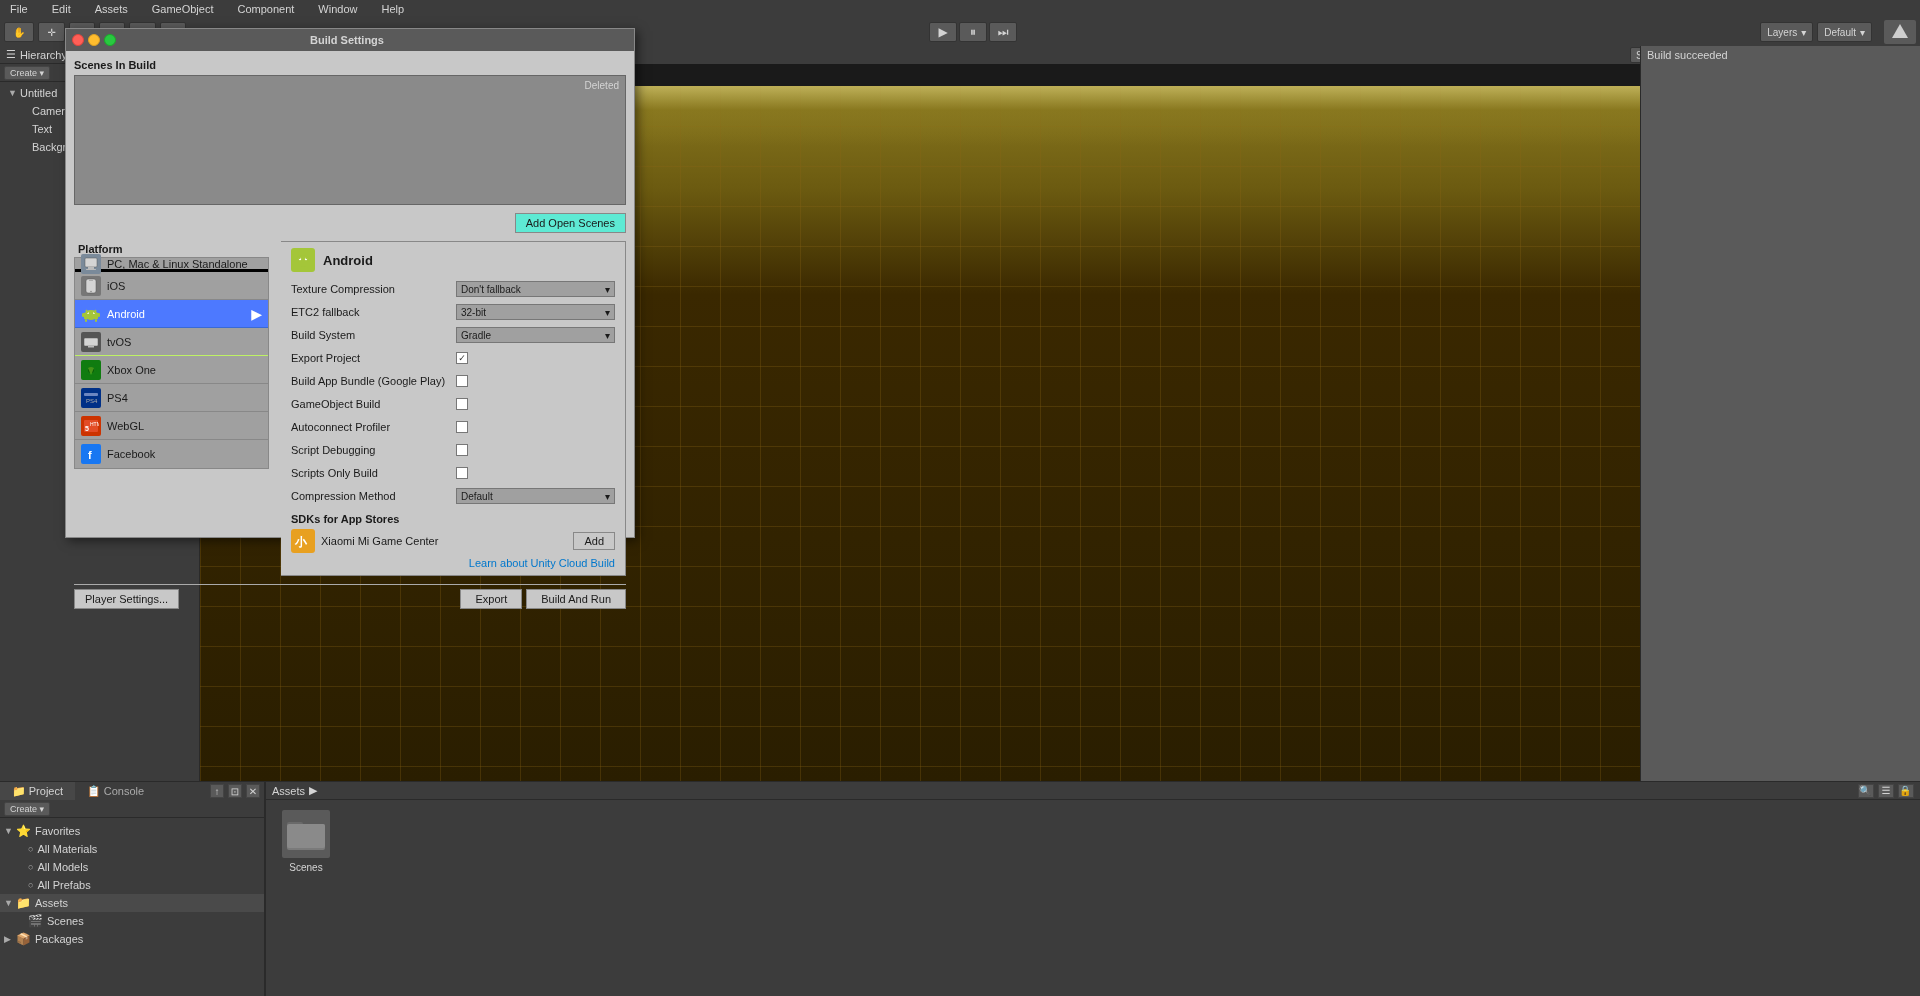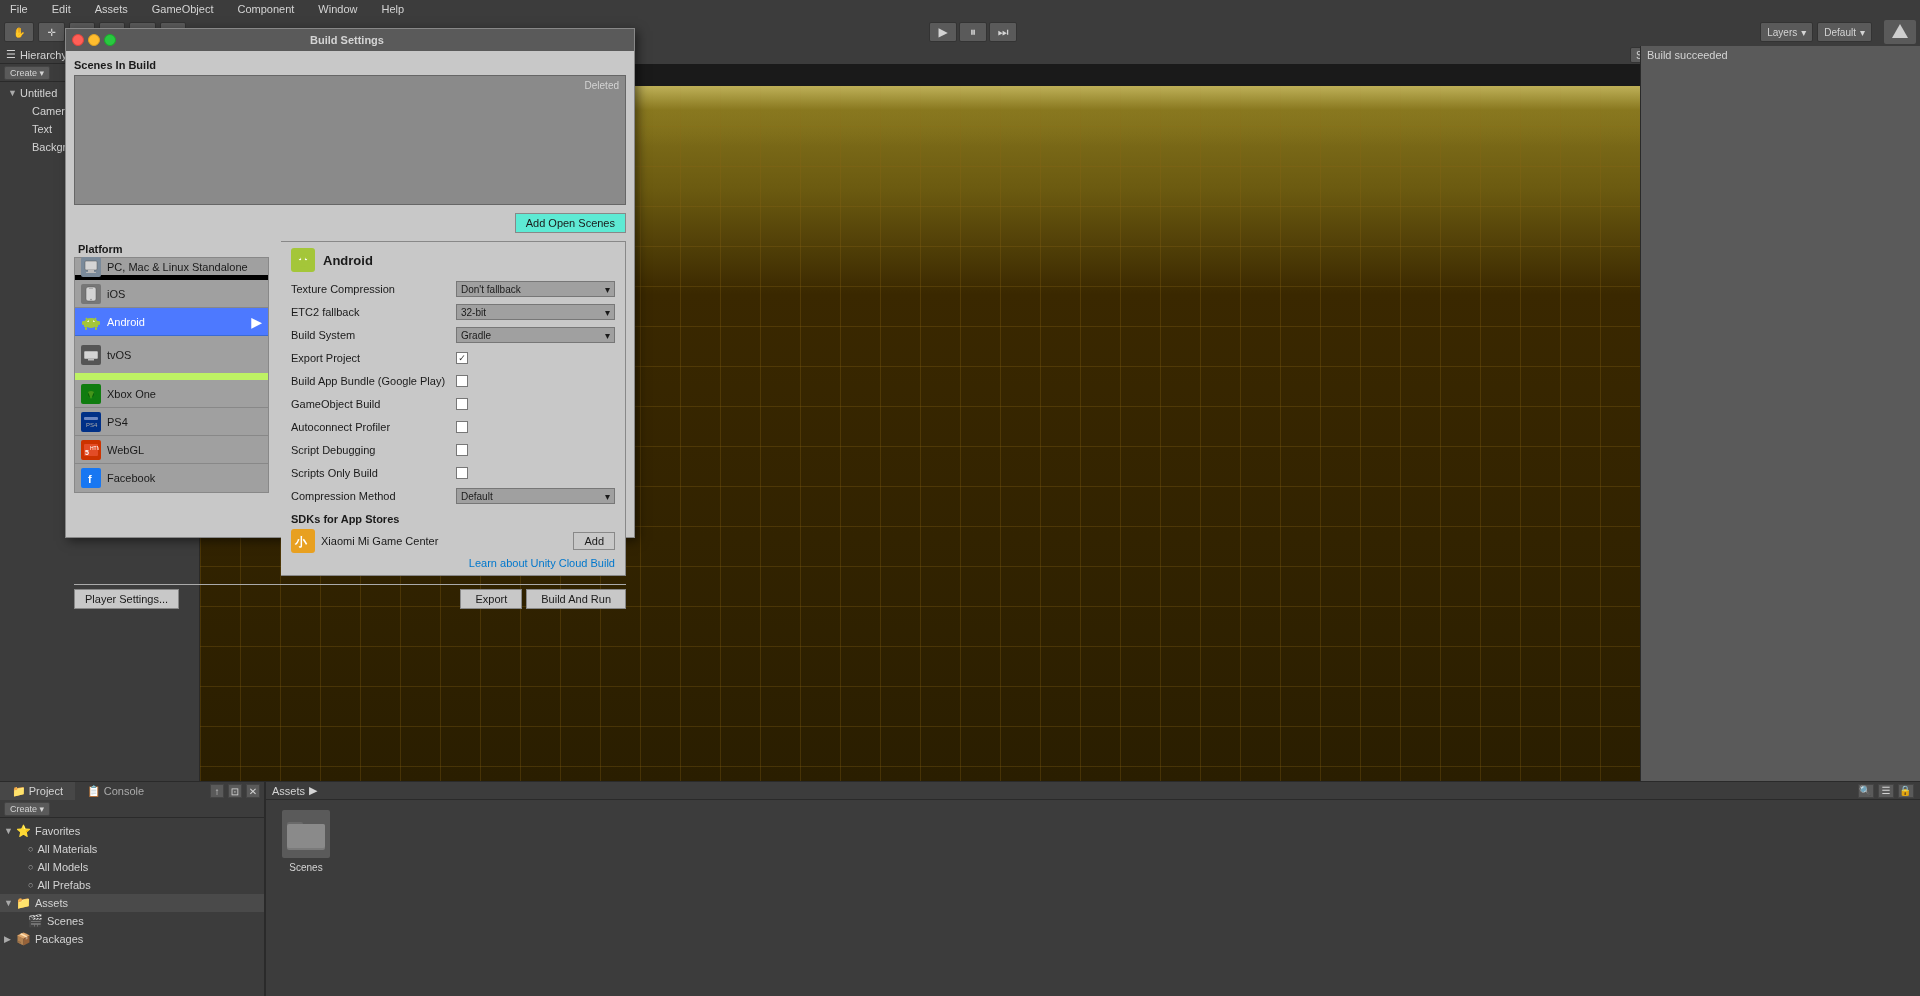--- a/index.html
+++ b/index.html
@@ -841,21 +841,21 @@
     <div style="display:flex;justify-content:flex-end;margin-top:4px;">
       <button class="add-open-scenes-btn">Add Open Scenes</button>
     </div>
 
     <div class="platform-section">
 
       <div style="width:195px;flex-shrink:0;">
         <div class="platform-label">Platform</div>
         <div style="border:1px solid #888;background:#a0a0a0;">
 
-          <div class="platform-item" style="height:22px;border-bottom:5px solid #000000;">
+          <div class="platform-item" style="height:14px;border-bottom:3px solid #000000;">
             <div class="platform-icon" style="background:#7a8a9a;border-radius:2px;">
               <svg width="16" height="16" viewBox="0 0 16 16">
                   <rect x="2" y="2" width="12" height="9" rx="1" fill="#d4d4d4" stroke="#555" stroke-width="0.5"></rect>
                   <rect x="5" y="11" width="6" height="2" fill="#bbb"></rect>
                   <rect x="3" y="13" width="10" height="1" rx="0.5" fill="#bbb"></rect>
                 </svg>
             </div>
             <span class="platform-name">PC, Mac &amp; Linux Standalone</span>
           </div>
 
@@ -882,21 +882,21 @@
                 <rect x="0" y="8" width="2.5" height="4" rx="1.2" fill="#a4c639"></rect>
                 <rect x="15.5" y="8" width="2.5" height="4" rx="1.2" fill="#a4c639"></rect>
                 <rect x="3" y="14" width="2" height="3" rx="1" fill="#a4c639"></rect>
                 <rect x="13" y="14" width="2" height="3" rx="1" fill="#a4c639"></rect>
               </svg>
             </div>
             <span class="platform-name" style="color:white;">Android</span>
             <span class="platform-switch-icon" style="color:white;">▶</span>
           </div>
 
-          <div class="platform-item" style="height:44px;border-bottom:7px solid #bef264;">
+          <div class="platform-item" style="height:28px;border-bottom:1px solid #bef264;">
             <div class="platform-icon" style="background:#555;border-radius:2px;">
               <svg width="16" height="16" viewBox="0 0 16 16">
                   <rect x="1" y="4" width="14" height="8" rx="1" fill="#d4d4d4" stroke="#555" stroke-width="0.5"></rect>
                   <rect x="5" y="12" width="6" height="1.5" fill="#bbb"></rect>
                 </svg>
             </div>
             <span class="platform-name">tvOS</span>
           </div>
 
           <div class="platform-item" style="height:28px;border-bottom:1px solid #888;">

